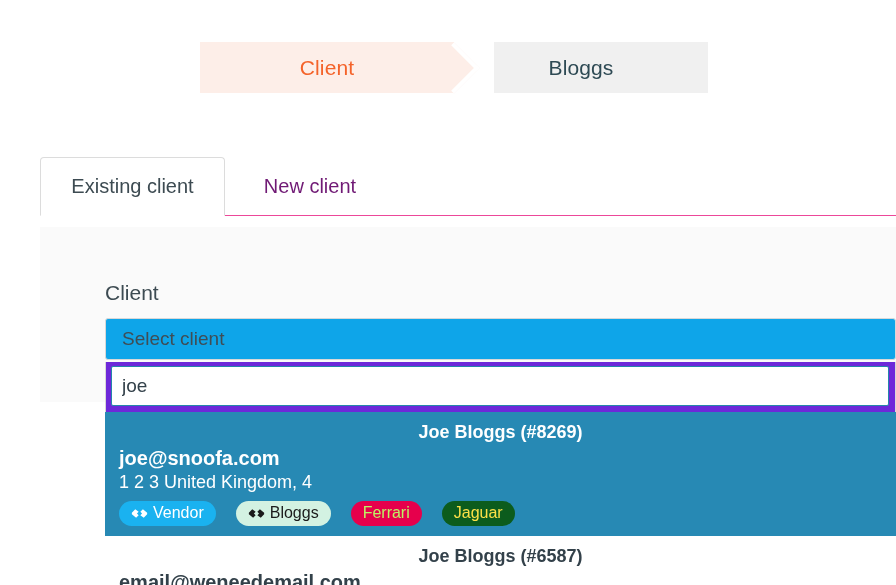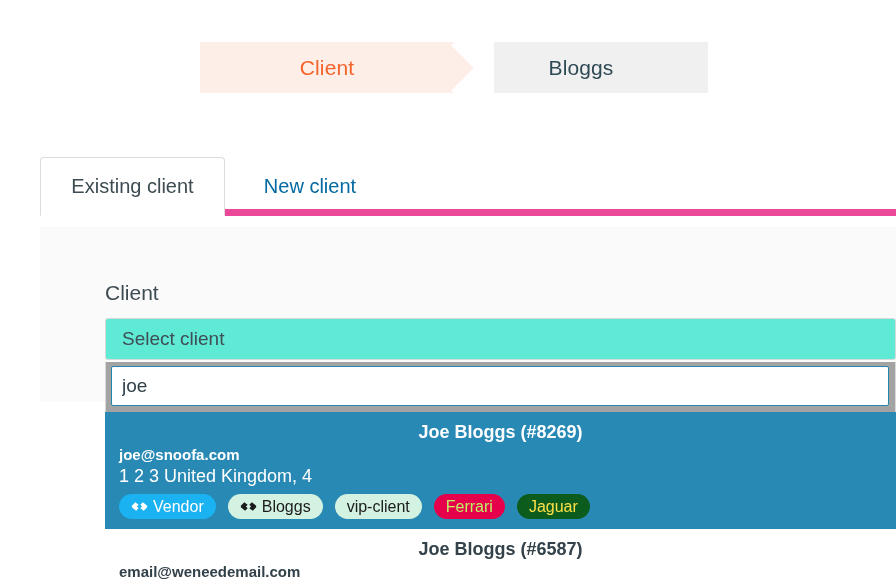--- a/index.html
+++ b/index.html
@@ -82,21 +82,21 @@
     z-index: 1;
   }
 
   
   .tabstrip {
     position: absolute;
     left: 40px;
     top: 157px;
     width: 856px;
     height: 59px;
-    border-bottom: 7px solid #ec4899;
+    border-bottom: 1px solid #ec4899;
     box-sizing: border-box;
   }
   .tab {
     position: absolute;
     top: 0;
     height: 59px;
     box-sizing: border-box;
     display: flex;
     align-items: center;
     justify-content: center;
@@ -110,21 +110,21 @@
     border: 1px solid #dcdcdc;
     border-bottom: 1px solid #ffffff;
     border-top-left-radius: 4px;
     border-top-right-radius: 4px;
     color: #3d4b52;
     z-index: 2;
   }
   .tab.inactive {
     left: 185px;
     width: 170px;
-    color: #0369a1;
+    color: #701a75;
     background: transparent;
     z-index: 1;
   }
 
   
   .panel {
     position: absolute;
     left: 40px;
     top: 227px;
     width: 856px;
@@ -141,38 +141,38 @@
   }
 
   
   .select-display {
     position: absolute;
     left: 105px;
     top: 318px;
     width: 791px;
     height: 42px;
     box-sizing: border-box;
-    background: #5eead4;
+    background: #0ea5e9;
     border: 1px solid #d8d8d8;
     border-radius: 3px;
     display: flex;
     align-items: center;
     padding-left: 16px;
     font-size: 19px;
     color: #3f4d55;
   }
 
   
   .search-wrap {
     position: absolute;
     left: 105px;
     top: 362px;
     width: 791px;
     height: 50px;
-    background: #a3a3a3;
+    background: #6d28d9;
     border-left: 1px solid #d8d8d8;
     border-right: 1px solid #d8d8d8;
     box-sizing: border-box;
     padding: 4px 6px 8px 5px;
   }
   .search-input {
     width: 100%;
     height: 40px;
     box-sizing: border-box;
     border: 1px solid #2585ab;
@@ -207,31 +207,31 @@
     background: #ffffff;
     color: #33414a;
   }
   .opt-name {
     font-size: 18px;
     font-weight: bold;
     letter-spacing: 0;
     text-align: center;
   }
   .opt-email {
-    font-size: 15px;
+    font-size: 20px;
     font-weight: bold;
   }
   .opt-addr {
     font-size: 18px;
     font-weight: normal;
   }
   .badges {
     margin-top: 6px;
     display: flex;
-    gap: 12px;
+    gap: 20px;
     align-items: center;
   }
   .badge {
     display: inline-flex;
     align-items: center;
     gap: 5px;
     height: 25px;
     padding: 0 12px;
     border-radius: 13px;
     font-size: 16px;
@@ -302,23 +302,20 @@
       <span class="badge" style="background:#d3f2e2;color:#1b1b1b;">
         <span class="hs">
           <svg viewBox="0 0 20 14" width="17" height="13" aria-hidden="true">
             <path d="M1 6 L5 2 L9 5 L7 7 L9 9 L6 12 L1 8 Z" fill="currentColor"></path>
             <path d="M19 8 L15 12 L11 9 L13 7 L11 5 L14 2 L19 6 Z" fill="currentColor"></path>
           </svg>
         </span>
         <span>Bloggs</span>
       </span>
 
-      <span class="badge" style="background:#d3f2e2;color:#1b1b1b;">
-        <span>vip-client</span>
-      </span>
 
       <span class="badge" style="background:#e6004c;color:#bef264;">
         <span>Ferrari</span>
       </span>
 
       <span class="badge" style="background:#0c5c1d;color:#fde047;">
         <span>Jaguar</span>
       </span>
 
     </div>

